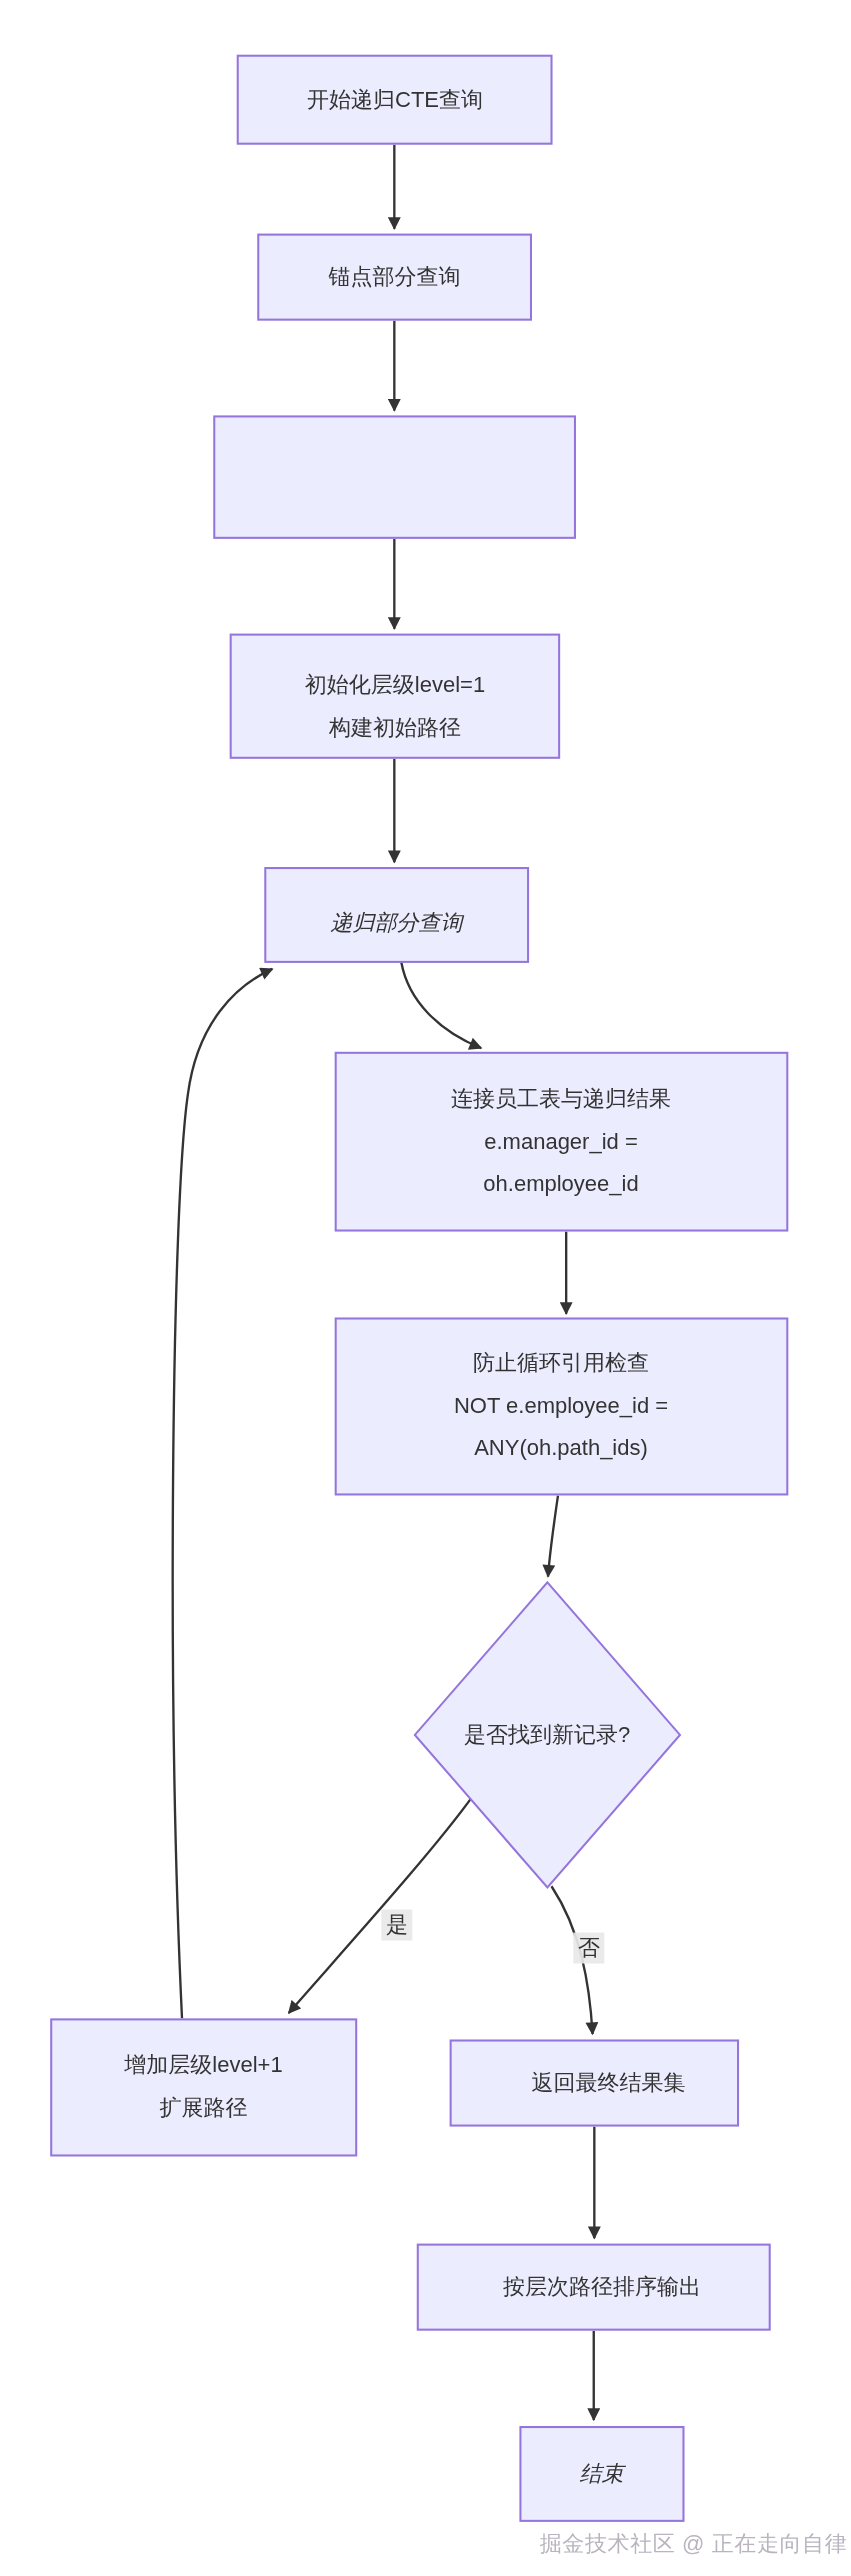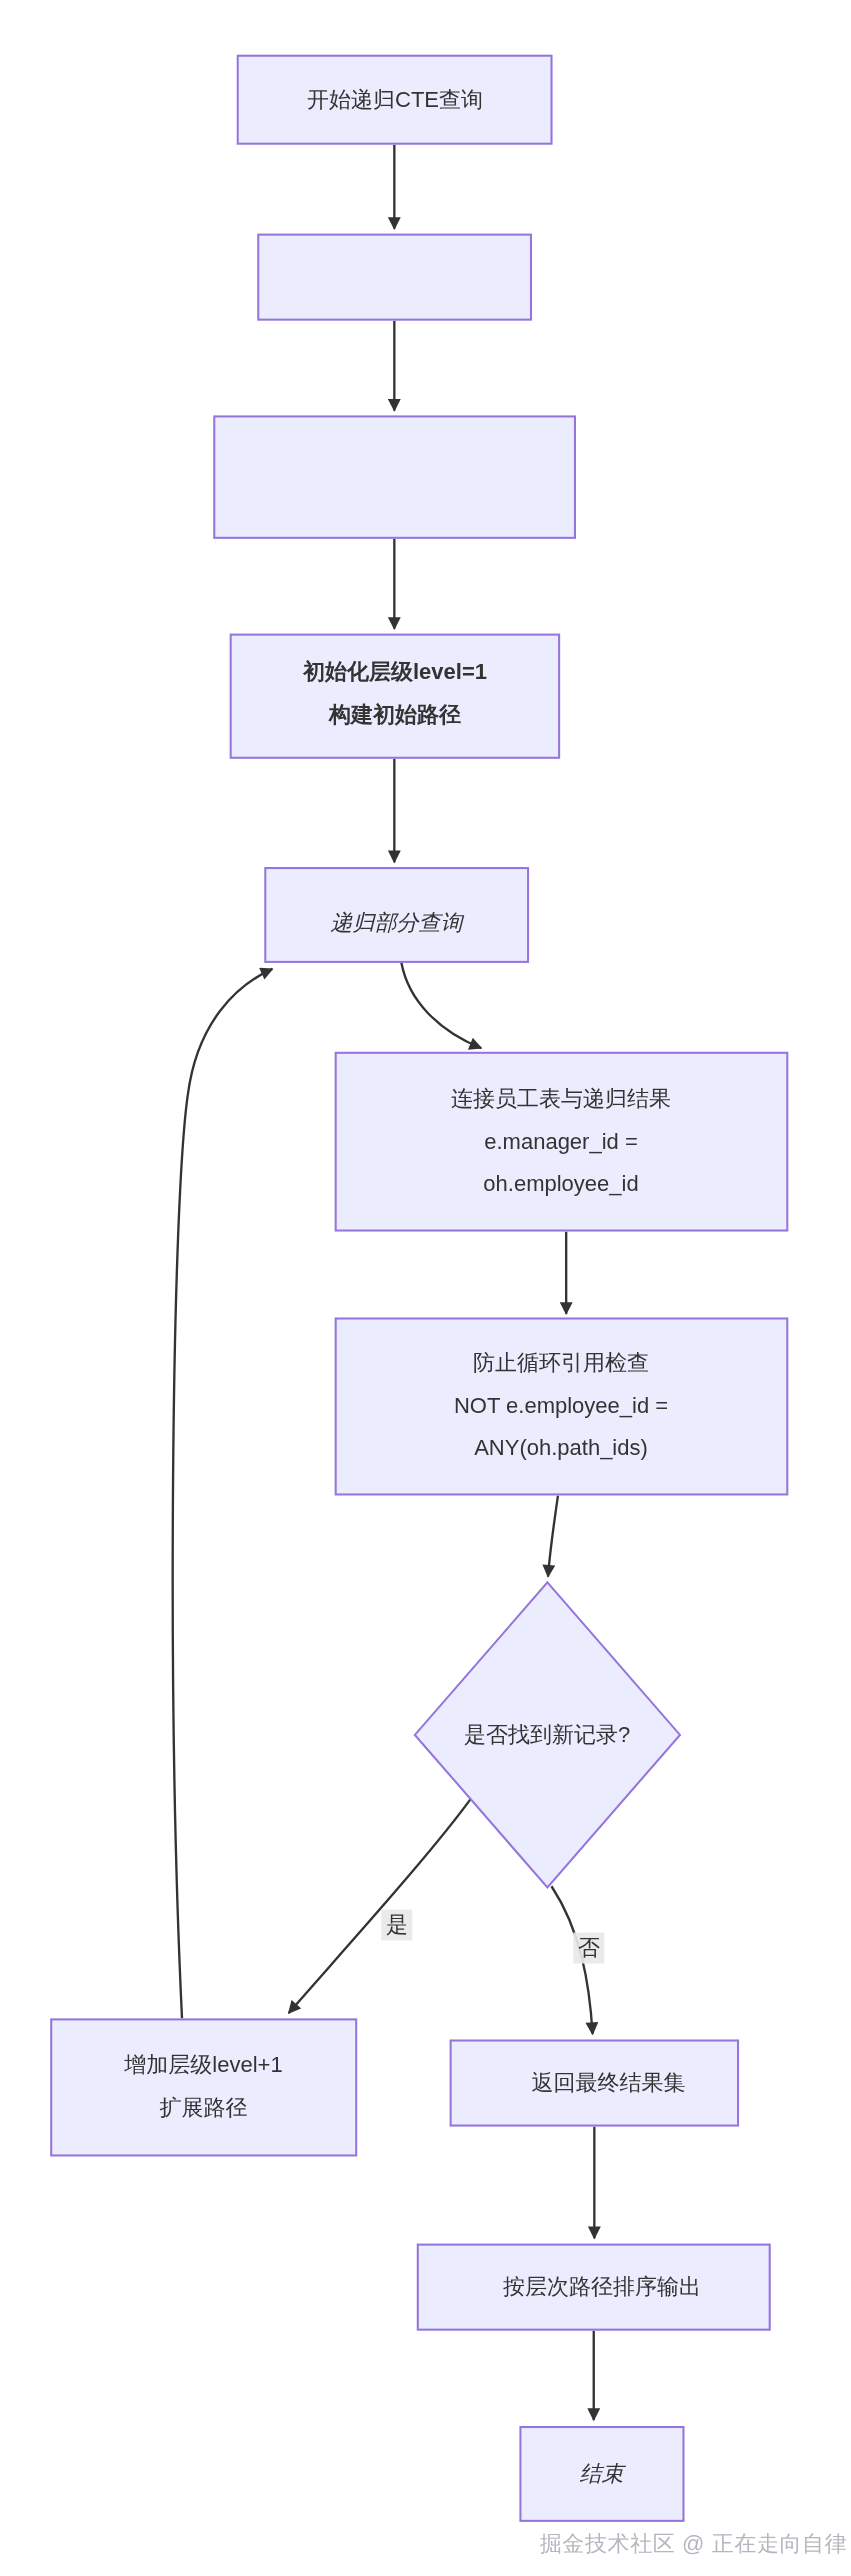--- a/index.html
+++ b/index.html
@@ -80,21 +80,22 @@
       <rect x="572" y="2248" width="770" height="300"></rect>
       <polygon points="933,2698 1159,2958 933,3218 707,2958"></polygon>
       <rect x="87" y="3443" width="520" height="232"></rect>
       <rect x="768" y="3479" width="490" height="145"></rect>
       <rect x="712" y="3827" width="600" height="145"></rect>
       <rect x="887" y="4138" width="278" height="160"></rect>
     </g>
   </svg>
 
   <div class="node-label" style="left:238px; top:56px;  width:314px; height:88px;">开始递归CTE查询</div>
-  <div class="node-label" style="left:231px; top:622px; width:328px; height:143px;font-weight:bold;">初始化层级level=1
+  <div class="node-label" style="left:258px; top:235px; width:273px; height:85px;">锚点部分查询</div>
+  <div class="node-label" style="left:231px; top:635px; width:328px; height:143px;">初始化层级level=1
 构建初始路径</div>
   <div class="node-label" style="left:265px; top:868px; width:263px; height:110px;font-style:italic;">递归部分查询</div>
   <div class="node-label" style="left:335px; top:1053px; width:452px; height:178px;">连接员工表与递归结果
 e.manager_id =
 oh.employee_id</div>
   <div class="node-label" style="left:335px; top:1318px; width:452px; height:176px;">防止循环引用检查
 NOT e.employee_id =
 ANY(oh.path_ids)</div>
   <div class="node-label" style="left:424px; top:1659px; width:246px; height:152px;">是否找到新记录?</div>
   <div class="node-label" style="left:51px;  top:2019px; width:305px; height:136px;">增加层级level+1

